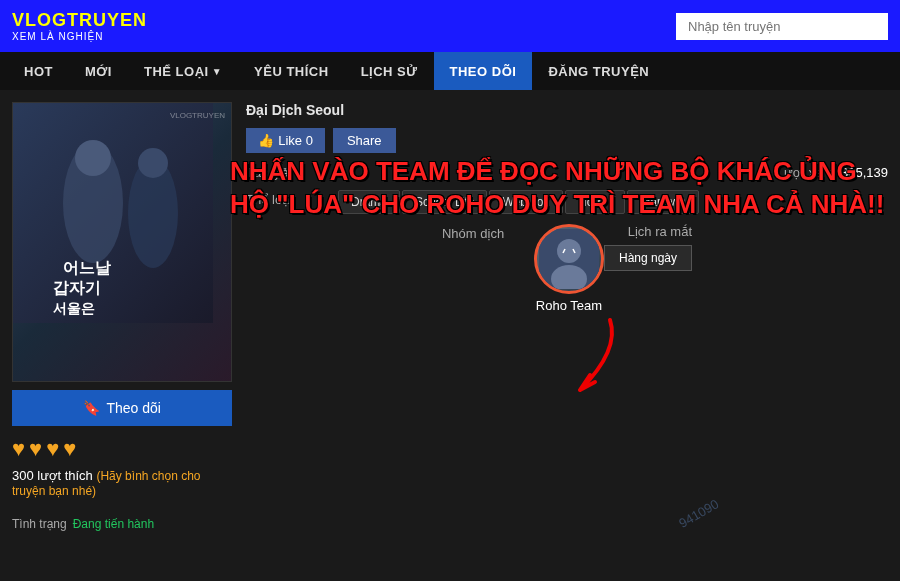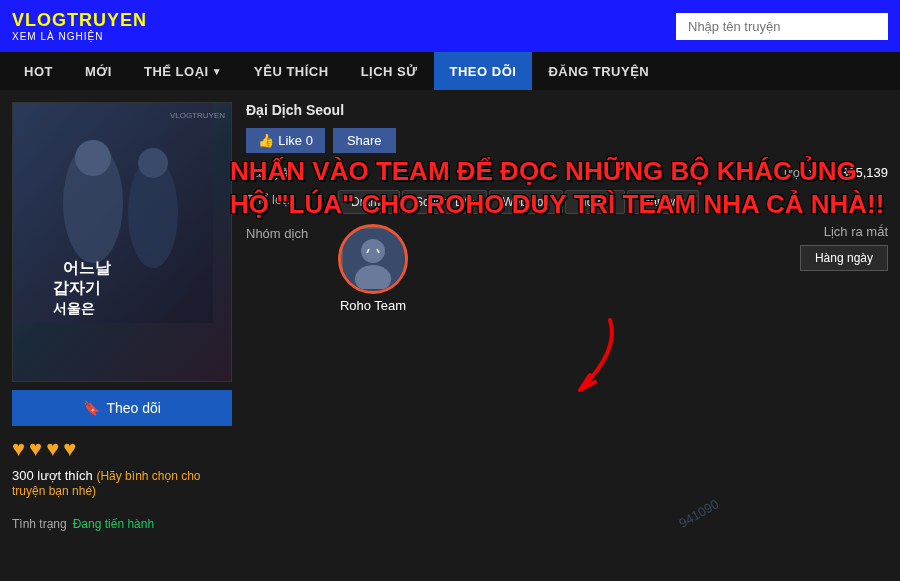--- a/index.html
+++ b/index.html
@@ -422,21 +422,21 @@
       <span class="info-label">Thể loại</span>
       <div class="tags">
         <span class="tag">Drama</span>
         <span class="tag">School Life</span>
         <span class="tag">Webtoon</span>
         <span class="tag">Horror</span>
         <span class="tag">Manhwa</span>
       </div>
     </div>
 
-    <div style="display:flex; justify-content:space-between; align-items:flex-start; margin-top:8px;">
+    <div style="display:flex; justify-content:center; align-items:flex-start; margin-top:8px;">
       <div class="info-row" style="margin-bottom:0;">
         <span class="info-label">Nhóm dịch</span>
         <div class="team-wrap">
           <div class="team-avatar">
             <div class="team-avatar-inner">
               <svg width="60" height="60" viewBox="0 0 60 60">
                 <rect width="60" height="60" fill="#3a4a6a"></rect>
                 <circle cx="30" cy="22" r="12" fill="#6a7a9a"></circle>
                 <ellipse cx="30" cy="50" rx="18" ry="14" fill="#6a7a9a"></ellipse>
 

